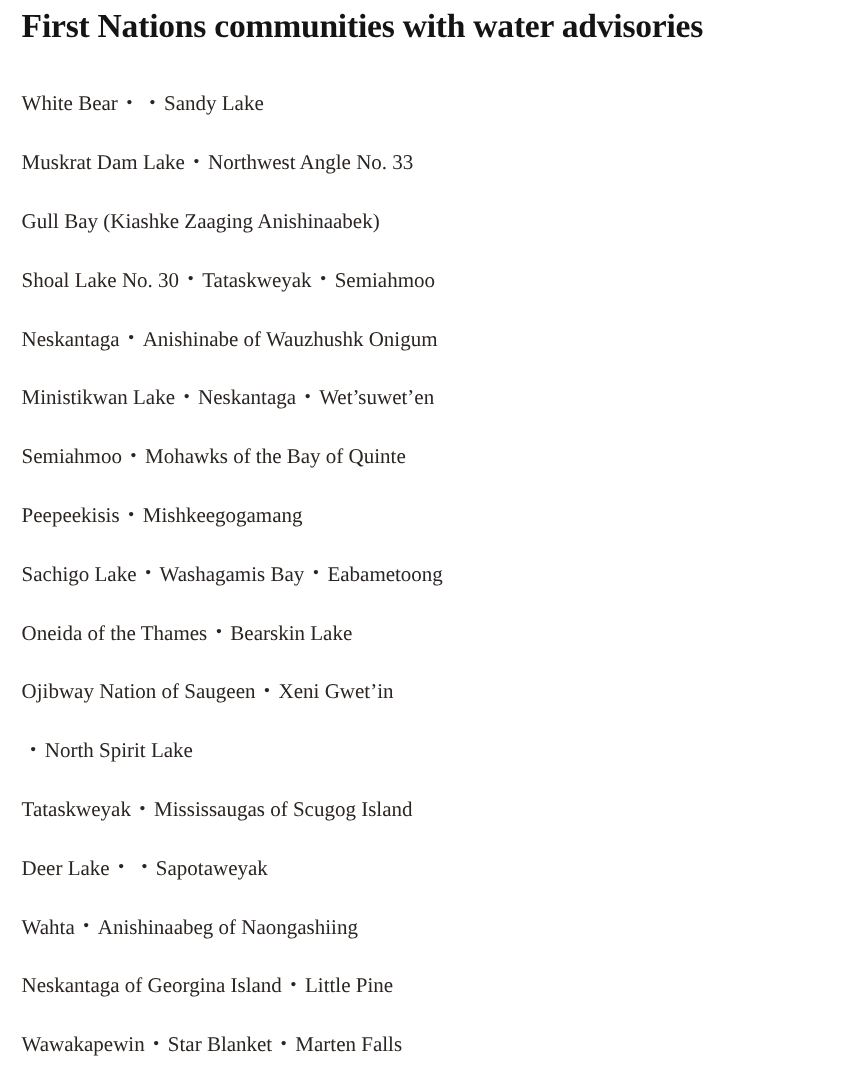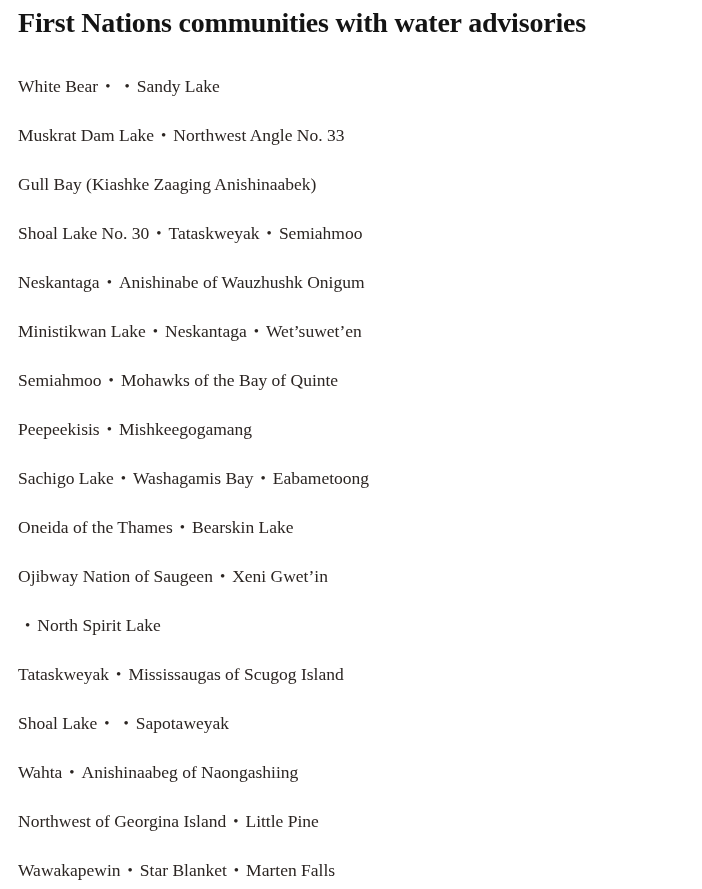--- a/index.html
+++ b/index.html
@@ -115,32 +115,32 @@
       <p class="row">
         <span class="sep">•</span>
         <span>North Spirit Lake</span>
       </p>
       <p class="row">
         <span>Tataskweyak</span>
         <span class="sep">•</span>
         <span>Mississaugas of Scugog Island</span>
       </p>
       <p class="row">
-        <span>Shoal Lake</span>
+        <span>Deer Lake</span>
         <span class="sep">•</span>
         <span class="sep">•</span>
         <span>Sapotaweyak</span>
       </p>
       <p class="row">
         <span>Wahta</span>
         <span class="sep">•</span>
         <span>Anishinaabeg of Naongashiing</span>
       </p>
       <p class="row">
-        <span>Northwest of Georgina Island</span>
+        <span>Neskantaga of Georgina Island</span>
         <span class="sep">•</span>
         <span>Little Pine</span>
       </p>
       <p class="row">
         <span>Wawakapewin</span>
         <span class="sep">•</span>
         <span>Star Blanket</span>
         <span class="sep">•</span>
         <span>Marten Falls</span>
       </p>

